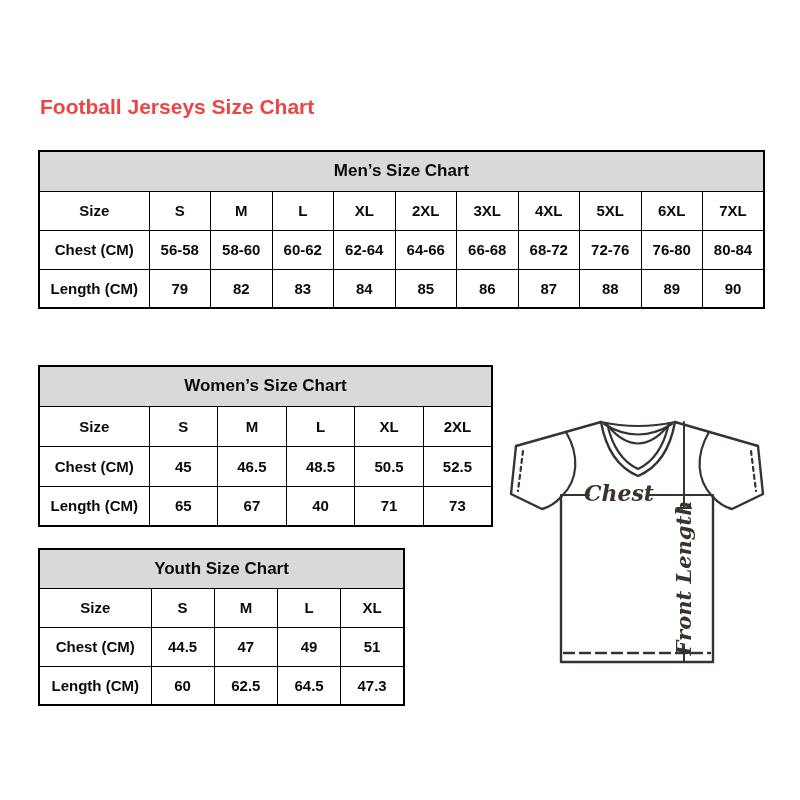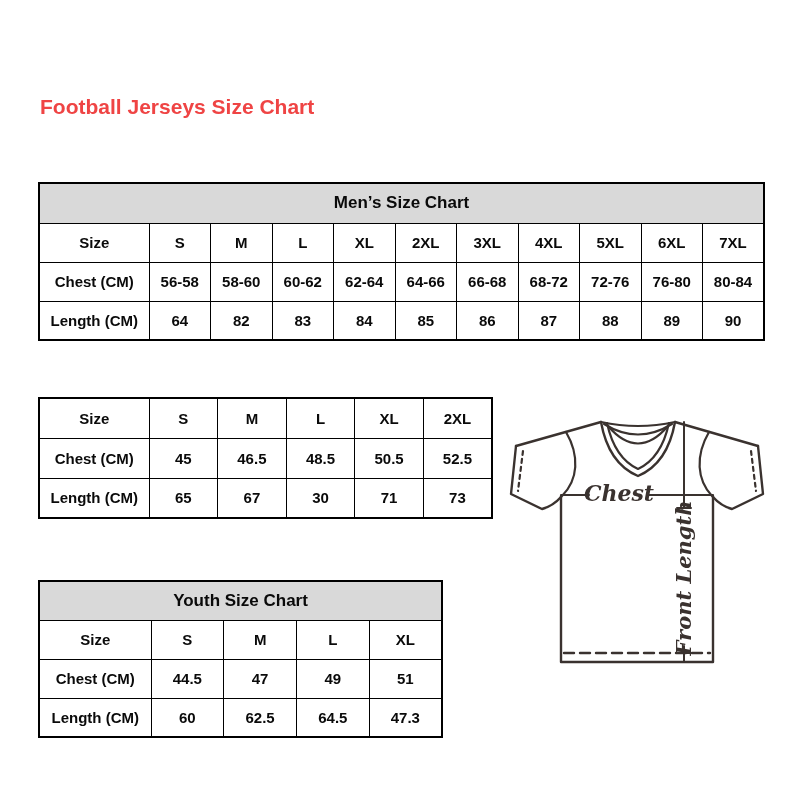--- a/index.html
+++ b/index.html
@@ -7,34 +7,34 @@
     width:800px; height:800px; background:#ffffff;
     font-family:"Liberation Sans", sans-serif;
     position:relative; overflow:hidden;
   }
   .page-title {
     position:absolute; top:95px; left:0; width:800px;
     font-size:21px; font-weight:bold; color:#ef4444;margin-left:40px;
   }
   table.size-table {
     position:absolute; border-collapse:collapse; table-layout:fixed;
-    border:2px solid #000; background:#fff;margin-top:32px;
+    border:2px solid #000; background:#fff;
   }
   .size-table th, .size-table td {
     border:1px solid #000; text-align:center; vertical-align:middle;
     font-weight:bold; font-size:15px; color:#0a0a0a; padding:0;
     overflow:hidden; white-space:nowrap;
   }
   .size-table th.section { font-size:17px; background:#d9d9d9; }
   .tbl-mens   { left:38px; top:150px; width:727px; }
   .tbl-mens   tr { height:39px; }
   .tbl-mens   tr.head { height:40px; }
   .tbl-womens { left:38px; top:365px; width:455px; }
   .tbl-womens tr { height:40px; }
-  .tbl-youth  { left:38px; top:548px; width:405px; }
+  .tbl-youth  { left:38px; top:548px; width:367px; }
   .tbl-youth  tr { height:39px; }
   .jersey-svg { position:absolute; left:500px; top:408px; }
   .jersey-svg path, .jersey-svg line {
     fill:none; stroke:#3a322f; stroke-linecap:round; stroke-linejoin:round;
   }
   .jersey-svg text {
     fill:#3a322f; font-family:"DejaVu Serif", serif;
     font-style:italic; font-weight:bold;
   }
 </style>
@@ -75,61 +75,64 @@
       <td>62-64</td>
       <td>64-66</td>
       <td>66-68</td>
       <td>68-72</td>
       <td>72-76</td>
       <td>76-80</td>
       <td>80-84</td>
     </tr>
     <tr>
       <td>Length (CM)</td>
-      <td>64</td>
+      <td>79</td>
       <td>82</td>
       <td>83</td>
       <td>84</td>
       <td>85</td>
       <td>86</td>
       <td>87</td>
       <td>88</td>
       <td>89</td>
       <td>90</td>
     </tr>
   </tbody>
     </table>
 
   <table class="size-table tbl-womens">
     <colgroup>
         <col style="width:110px">
         <col span="5">
       </colgroup>
     <tbody>
+        <tr class="head">
+      <th class="section" colspan="6">Women’s Size Chart</th>
+    </tr>
     <tr>
       <td>Size</td>
       <td>S</td>
       <td>M</td>
       <td>L</td>
       <td>XL</td>
       <td>2XL</td>
     </tr>
     <tr>
       <td>Chest (CM)</td>
       <td>45</td>
       <td>46.5</td>
       <td>48.5</td>
       <td>50.5</td>
       <td>52.5</td>
     </tr>
     <tr>
       <td>Length (CM)</td>
       <td>65</td>
       <td>67</td>
-      <td>30</td>
+      <td>40</td>
       <td>71</td>
       <td>73</td>
     </tr>
   </tbody>
     </table>
 
   <table class="size-table tbl-youth">
     <colgroup>
         <col style="width:112px">
         <col span="4">

